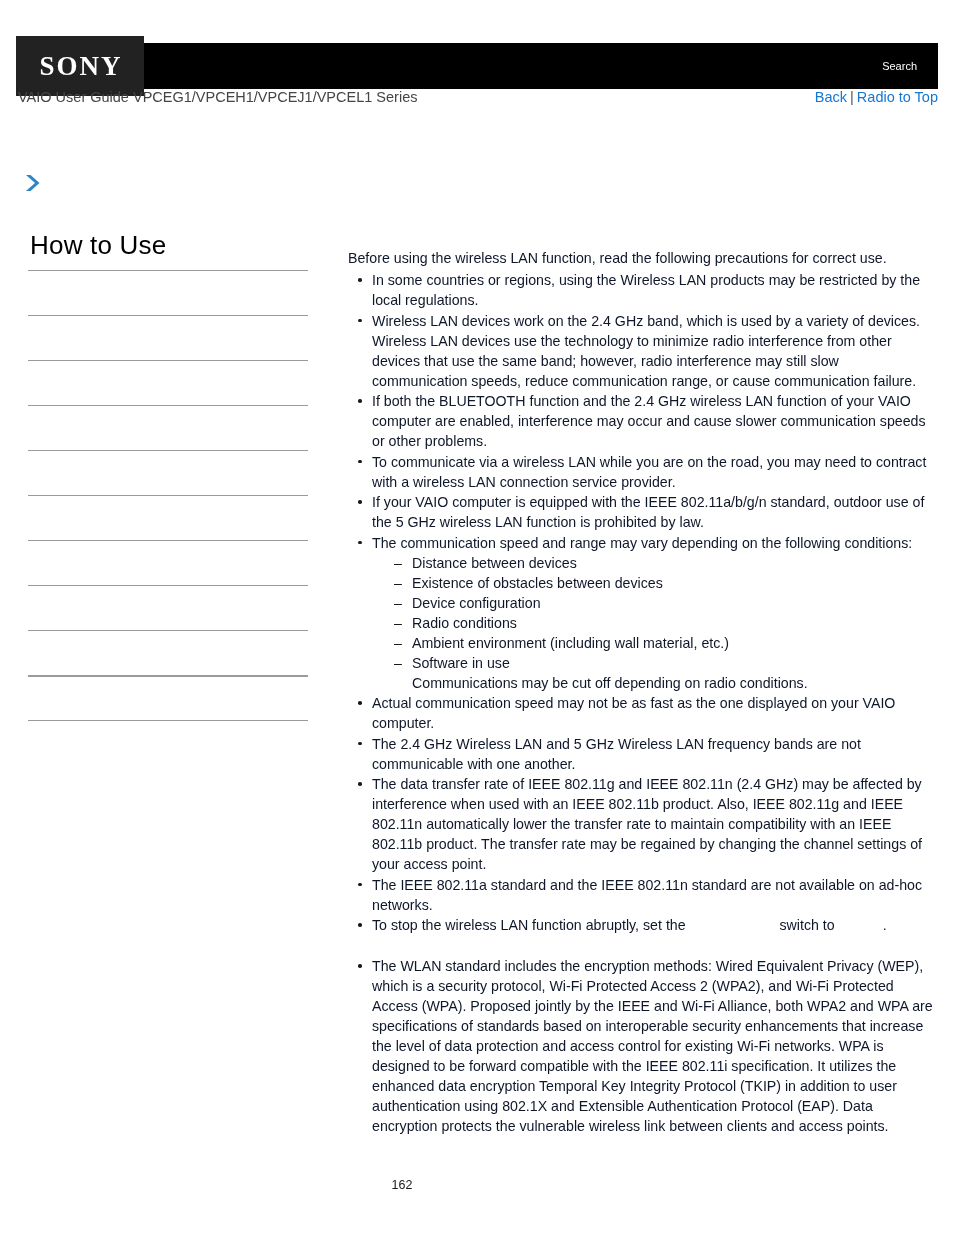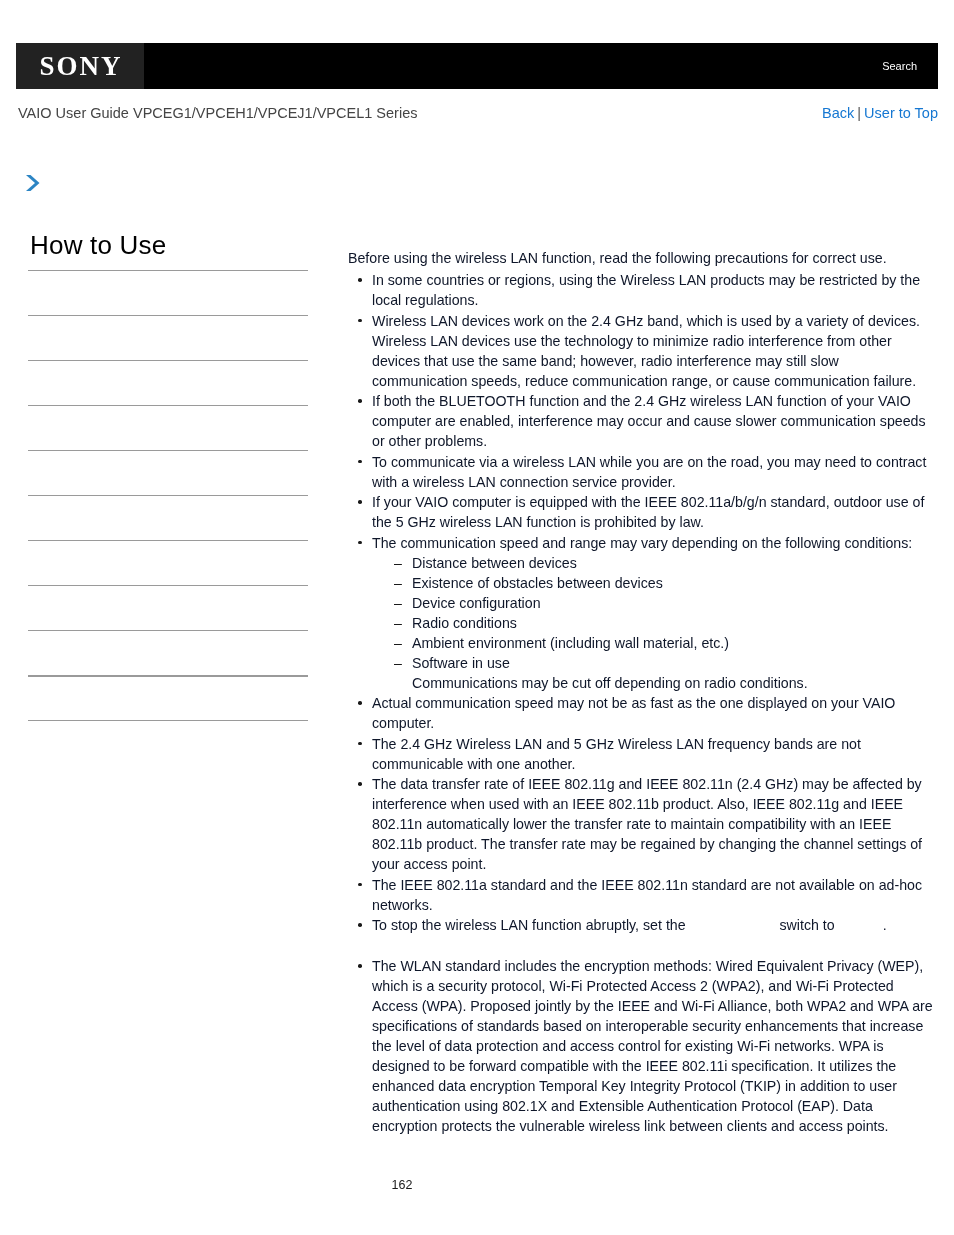--- a/index.html
+++ b/index.html
@@ -24,21 +24,21 @@
     top: 43px;
     width: 922px;
     height: 46px;
     background: #000000;
     display: flex;
     align-items: center;
     justify-content: space-between;
   }
   .sony-logo-box {
     width: 128px;
-    height: 46px;
+    height: 60px;
     background: #222222;
     display: flex;
     align-items: center;
     justify-content: center;
   }
   .sony-logo {
     color: #ffffff;
     font-family: "Liberation Serif", serif;
     font-weight: bold;
     font-size: 27px;
@@ -52,21 +52,21 @@
     margin-right: 21px;
     text-decoration: none;
     cursor: pointer;
     white-space: nowrap;
   }
 
   
   .subheader {
     position: absolute;
     left: 0;
-    top: 105px;
+    top: 89px;
     width: 954px;
     height: 24px;
   }
   .guide-title {
     position: absolute;
     left: 18px;
     top: 0;
     font-size: 14.5px;
     color: #454545;
     white-space: nowrap;
@@ -208,21 +208,21 @@
 <div class="topbar">
   <div class="sony-logo-box">
     <span class="sony-logo">SONY</span>
   </div>
   <a class="search-link">Search</a>
 </div>
 
 <div class="subheader">
   <div class="guide-title">VAIO User Guide VPCEG1/VPCEH1/VPCEJ1/VPCEL1 Series</div>
   <div class="nav-links">
-    <a>Back</a><span class="nav-sep">|</span><a>User to Top</a>
+    <a>Back</a><span class="nav-sep">|</span><a>Radio to Top</a>
   </div>
 </div>
 
 <div class="chev-wrap">
   <svg width="22" height="22" viewBox="0 0 22 22" aria-hidden="true">
     <path d="M4 3 L13 11 L4 19 L8.5 19 L17.5 11 L8.5 3 Z" fill="#2c85c4"></path>
   </svg>
 </div>
 
 <div class="sidebar">

